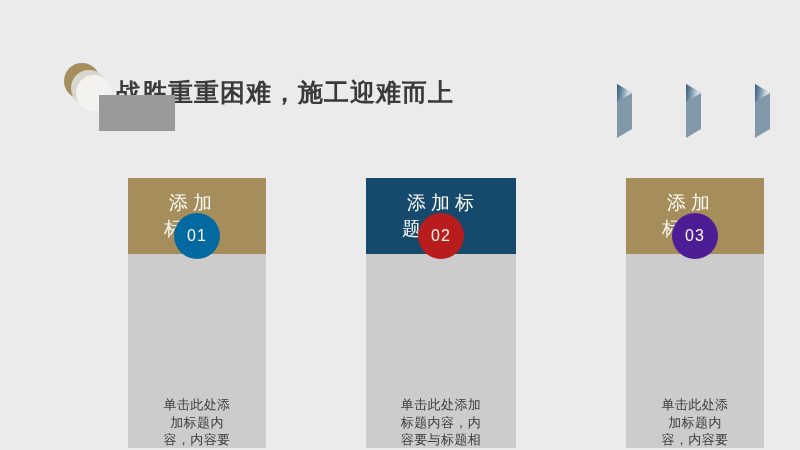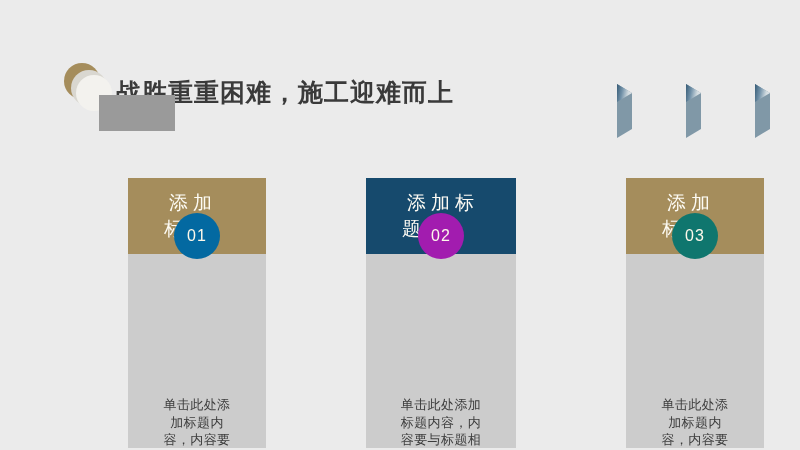--- a/index.html
+++ b/index.html
@@ -188,31 +188,31 @@
       <div class="card-badge" style="background: #0369a1;">01</div>
       <div class="card-body" style="background: rgb(204, 204, 204);">
         <div class="card-text">单击此处添加标题内容，内容要与标题相符，可以直接复制粘贴文本到此处。单击此处添加标题内容，内容要与标题相符，可以直接复制粘贴文本到此处。</div>
       </div>
     </div>
 
     <div class="card c1">
       <div class="card-head" style="background: rgb(22, 74, 109);">
         <span class="card-head-title">添加标题</span>
       </div>
-      <div class="card-badge" style="background: #a21caf;">02</div>
+      <div class="card-badge" style="background: #b91c1c;">02</div>
       <div class="card-body" style="background: rgb(204, 204, 204);">
         <div class="card-text">单击此处添加标题内容，内容要与标题相符，可以直接复制粘贴文本到此处。单击此处添加标题内容，内容要与标题相符，可以直接复制粘贴文本到此处。</div>
       </div>
     </div>
 
     <div class="card c2">
       <div class="card-head" style="background: rgb(165, 141, 92);">
         <span class="card-head-title">添加标题</span>
       </div>
-      <div class="card-badge" style="background: #0f766e;">03</div>
+      <div class="card-badge" style="background: #4c1d95;">03</div>
       <div class="card-body" style="background: rgb(204, 204, 204);">
         <div class="card-text">单击此处添加标题内容，内容要与标题相符，可以直接复制粘贴文本到此处。单击此处添加标题内容，内容要与标题相符，可以直接复制粘贴文本到此处。</div>
       </div>
     </div>
 
   </div>
 
 </div>
 
 </body></html>

